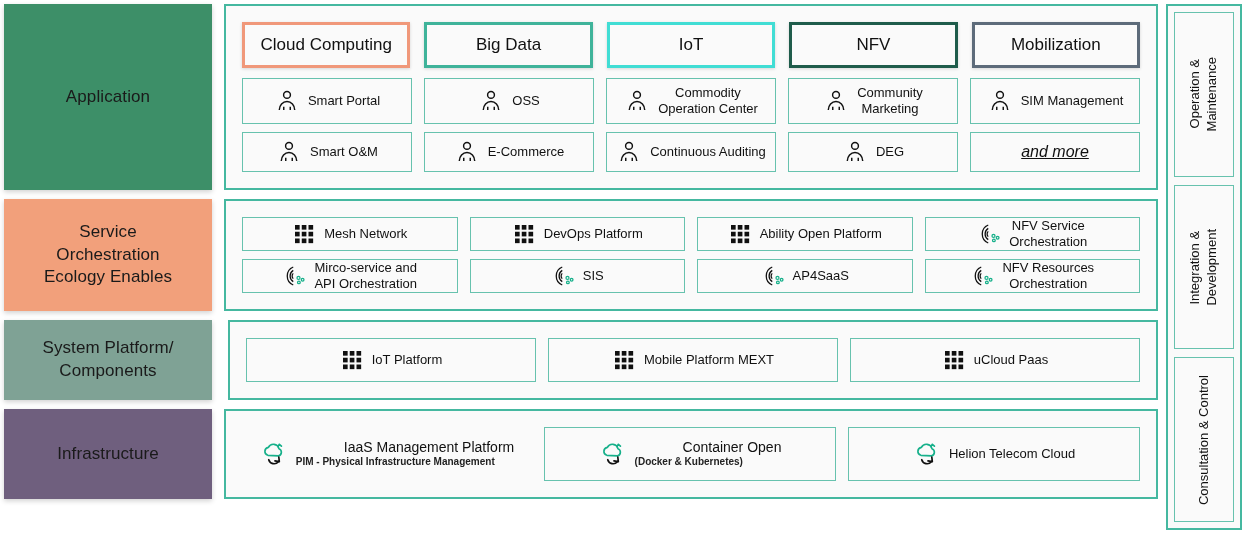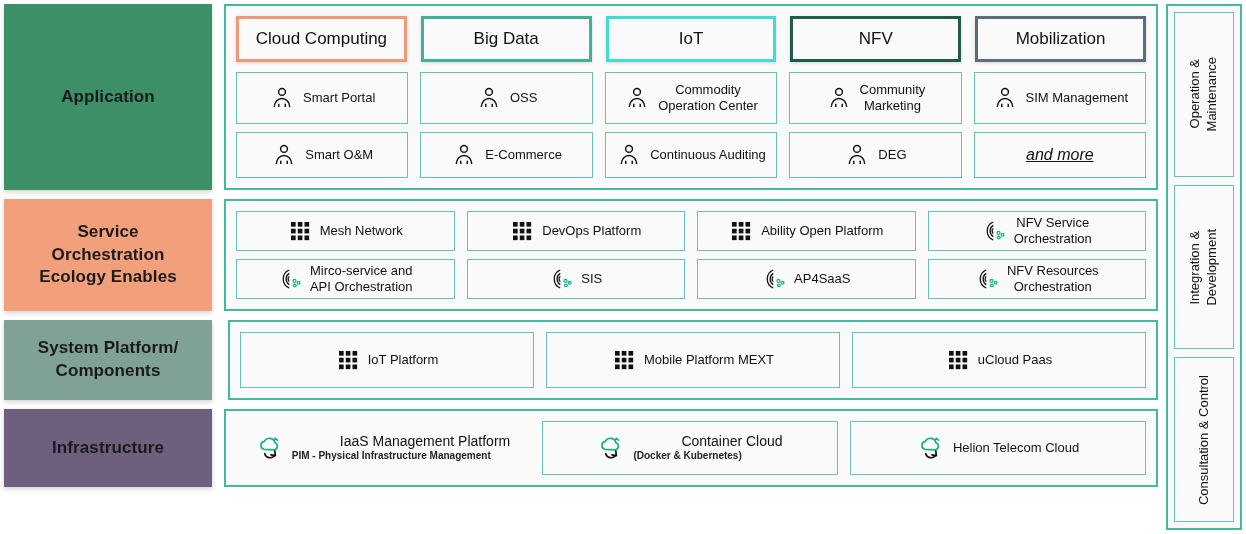--- a/index.html
+++ b/index.html
@@ -26,46 +26,45 @@
     gap: 9px;
   }
   .layer-row {
     display: flex;
     gap: 12px;
     align-items: stretch;
   }
   .row-app     { height: 186px; }
   .row-svc     { height: 112px; }
   .row-sys     { height: 80px; gap: 16px;  }
-  .row-infra   { height: 78px; border-radius: 30px;  }
+  .row-infra   { height: 90px; border-radius: 30px;  }
 
   
   .layer-label {
     width: 208px;
     flex: 0 0 208px;
     display: flex;
     align-items: center;
     justify-content: center;
     text-align: center;
     color: #1a1a1a;
     font-size: 17px;
     line-height: 1.35;
     letter-spacing: .1px;
     box-shadow: 0 2px 5px rgba(0,0,0,.18);
-    font-weight: bold;
   }
 
   
   .layer-content {
     flex: 1 1 auto;
     border: 2px solid #45b8a0;
     background: #fafafa;
     display: flex;
     flex-direction: column;
-    padding: 10px;
+    padding: 16px;
     gap: 8px;
     min-width: 0;
   }
 
   
   .tag-strip {
     display: flex;
     gap: 14px;
     height: 46px;
     margin-bottom: 2px;
@@ -439,21 +438,21 @@
               </div>
             </div>
             <div class="card">
               <svg class="ico" viewBox="0 0 32 32" width="28" height="28">
                 <path d="M9 17.5 a4.6 4.6 0 0 1 .6 -9 a6.4 6.4 0 0 1 12 1.4 a4.3 4.3 0 0 1 -.4 8.2 z" fill="none" stroke="#16b08a" stroke-width="1.9" stroke-linejoin="round"></path>
                 <path d="M10 22.5 a6.4 6.4 0 0 0 11 2.4" fill="none" stroke="#111" stroke-width="1.9" stroke-linecap="round"></path>
                 <path d="M21.5 19.5 l.6 5.2 l-5 -.9" fill="none" stroke="#111" stroke-width="1.9" stroke-linejoin="round" stroke-linecap="round"></path>
                 <path d="M20.5 7.5 l1.6 -2.6 l2.4 2.2" fill="none" stroke="#16b08a" stroke-width="1.9" stroke-linejoin="round" stroke-linecap="round"></path>
               </svg>
               <div class="lbl lead">
-                <span class="ttl">Container Cloud</span>
+                <span class="ttl">Container Open</span>
                 <span class="sub">(Docker &amp; Kubernetes)</span>
               </div>
             </div>
             <div class="card">
               <svg class="ico" viewBox="0 0 32 32" width="28" height="28">
                 <path d="M9 17.5 a4.6 4.6 0 0 1 .6 -9 a6.4 6.4 0 0 1 12 1.4 a4.3 4.3 0 0 1 -.4 8.2 z" fill="none" stroke="#16b08a" stroke-width="1.9" stroke-linejoin="round"></path>
                 <path d="M10 22.5 a6.4 6.4 0 0 0 11 2.4" fill="none" stroke="#111" stroke-width="1.9" stroke-linecap="round"></path>
                 <path d="M21.5 19.5 l.6 5.2 l-5 -.9" fill="none" stroke="#111" stroke-width="1.9" stroke-linejoin="round" stroke-linecap="round"></path>
                 <path d="M20.5 7.5 l1.6 -2.6 l2.4 2.2" fill="none" stroke="#16b08a" stroke-width="1.9" stroke-linejoin="round" stroke-linecap="round"></path>
               </svg>

